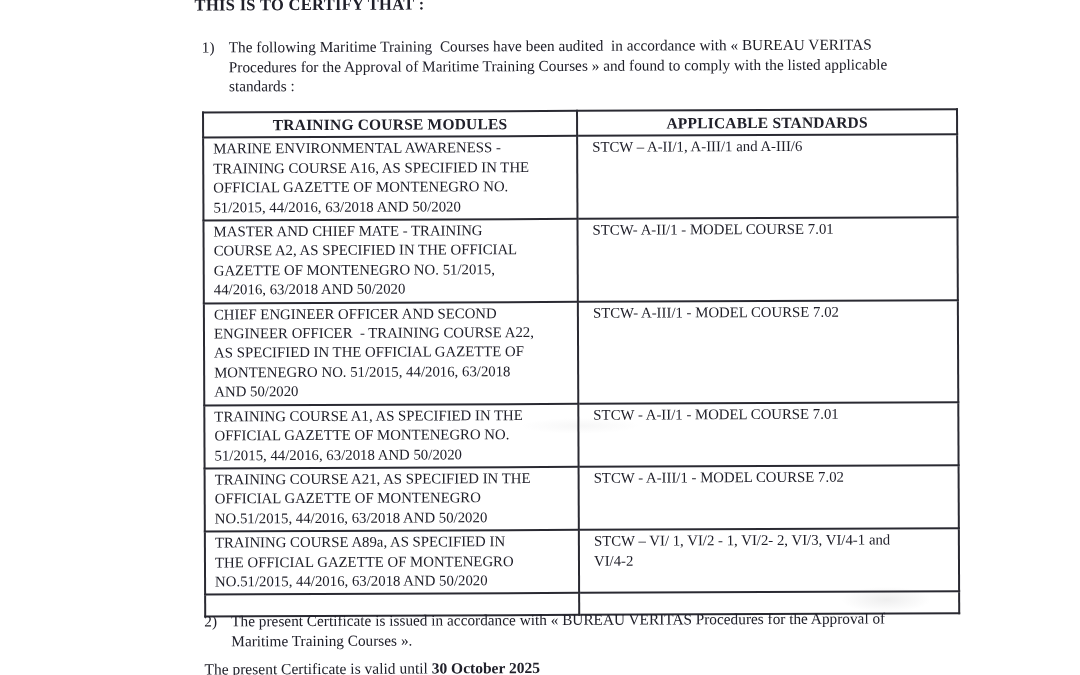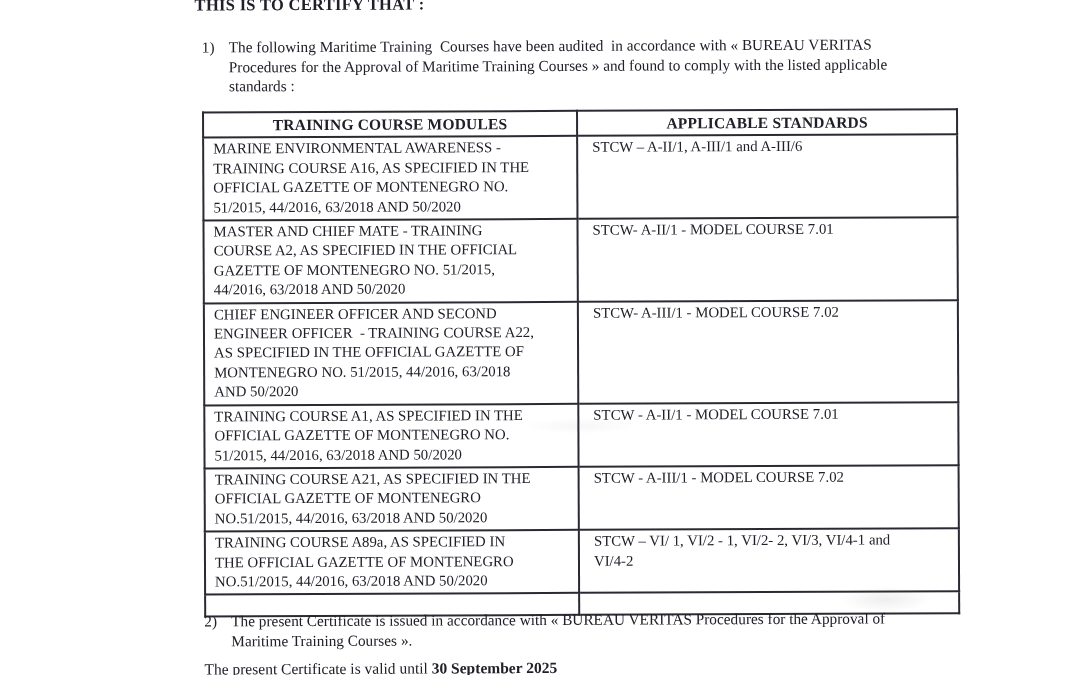--- a/index.html
+++ b/index.html
@@ -141,18 +141,18 @@
           </tr>
         </tbody>
     </table>
 
     <div class="numbered-item" id="item2">
       <span class="item-number">2)</span>
       <span class="item-text">The present Certificate is issued in accordance with « BUREAU VERITAS Procedures for the Approval of
 Maritime Training Courses ».</span>
     </div>
 
-    <div class="validity-line"><span>The present Certificate is valid until </span><span class="validity-date">30 September 2025</span></div>
+    <div class="validity-line"><span>The present Certificate is valid until </span><span class="validity-date">30 October 2025</span></div>
 
     <div class="smudge" id="smudge1"></div>
     <div class="smudge" id="smudge2"></div>
   </div>
 </div>
 
 </body></html>

